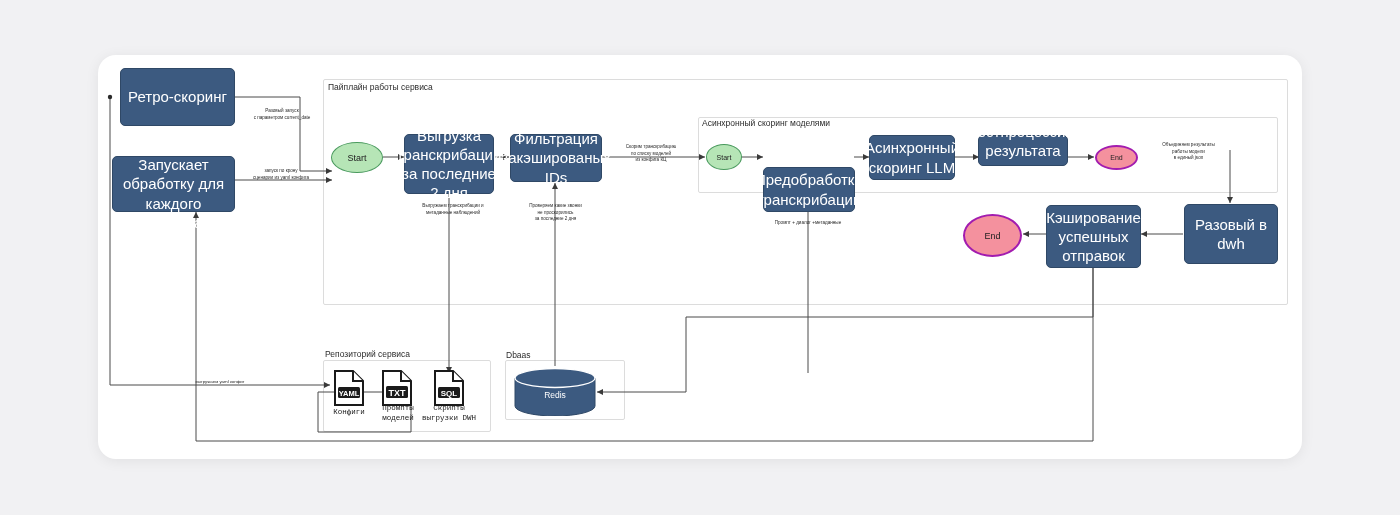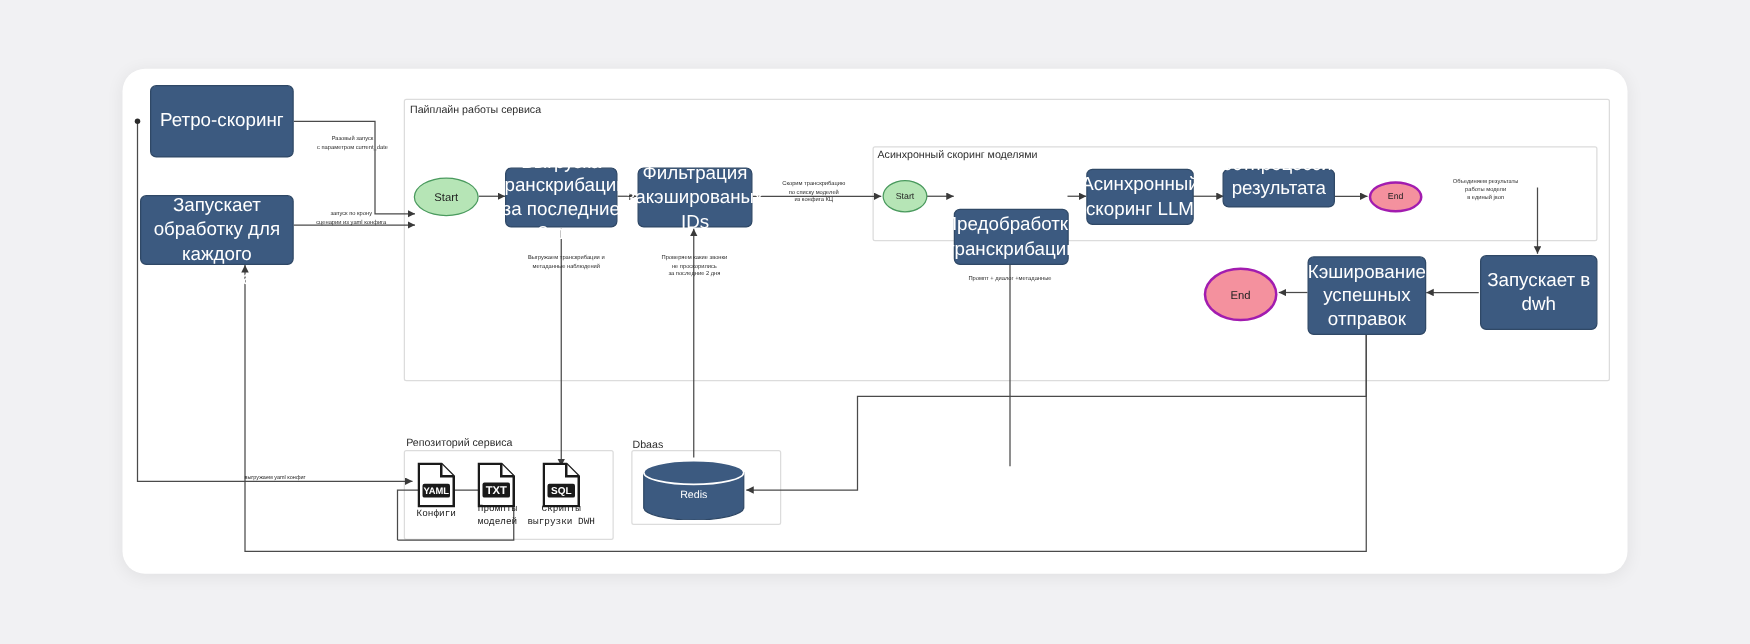--- a/index.html
+++ b/index.html
@@ -185,35 +185,35 @@
       <path d="M318,432 L318,392 L409,392" marker-end="url(#ah)"></path>
     </g>
   </svg>
 
   <div class="node" style="left:120px; top:68px; width:115px; height:58px;">Ретро-скоринг</div>
 
   <div class="node" style="left:112px; top:156px; width:123px; height:56px;">Cron Scheduler Запускает обработку для каждого конфига</div>
 
   <div class="term start" style="left:331px; top:142px; width:52px; height:31px;">Start</div>
 
-  <div class="node" style="left:404px; top:134px; width:90px; height:48px;">Выгрузка транскрибаций за последние 2 дня</div>
+  <div class="node" style="left:404px; top:134px; width:90px; height:60px;">Выгрузка транскрибаций за последние 2 дня</div>
 
   <div class="node" style="left:510px; top:134px; width:92px; height:48px;">Фильтрация закэшированых IDs</div>
 
   <div class="term start" style="left:706px; top:144px; width:36px; height:26px; font-size:7px;">Start</div>
 
   <div class="node" style="left:763px; top:135px; width:92px; height:45px;margin-top:32px;">Предобработка транскрибации</div>
 
   <div class="node" style="left:869px; top:135px; width:86px; height:45px;">Асинхронный скоринг LLM</div>
 
   <div class="node" style="left:978px; top:135px; width:90px; height:31px;">Постпроцессинг результата модели</div>
 
   <div class="term end" style="left:1095px; top:145px; width:43px; height:25px; font-size:7px;">End</div>
 
-  <div class="node" style="left:1184px; top:204px; width:94px; height:60px;">Запускает в dwh</div>
+  <div class="node" style="left:1184px; top:204px; width:94px; height:60px;">Разовый в dwh</div>
 
   <div class="node" style="left:1046px; top:205px; width:95px; height:63px;">Кэширование успешных отправок</div>
 
   <div class="term end" style="left:963px; top:214px; width:59px; height:43px; font-size:9px;">End</div>
 
   <div class="edge-label" style="left:232px; top:108px; width:100px;">Разовый запуск
 с параметром current_date</div>
 
   <div class="edge-label" style="left:233px; top:168px; width:96px;">запуск по крону
 сценарии из yaml конфига</div>

